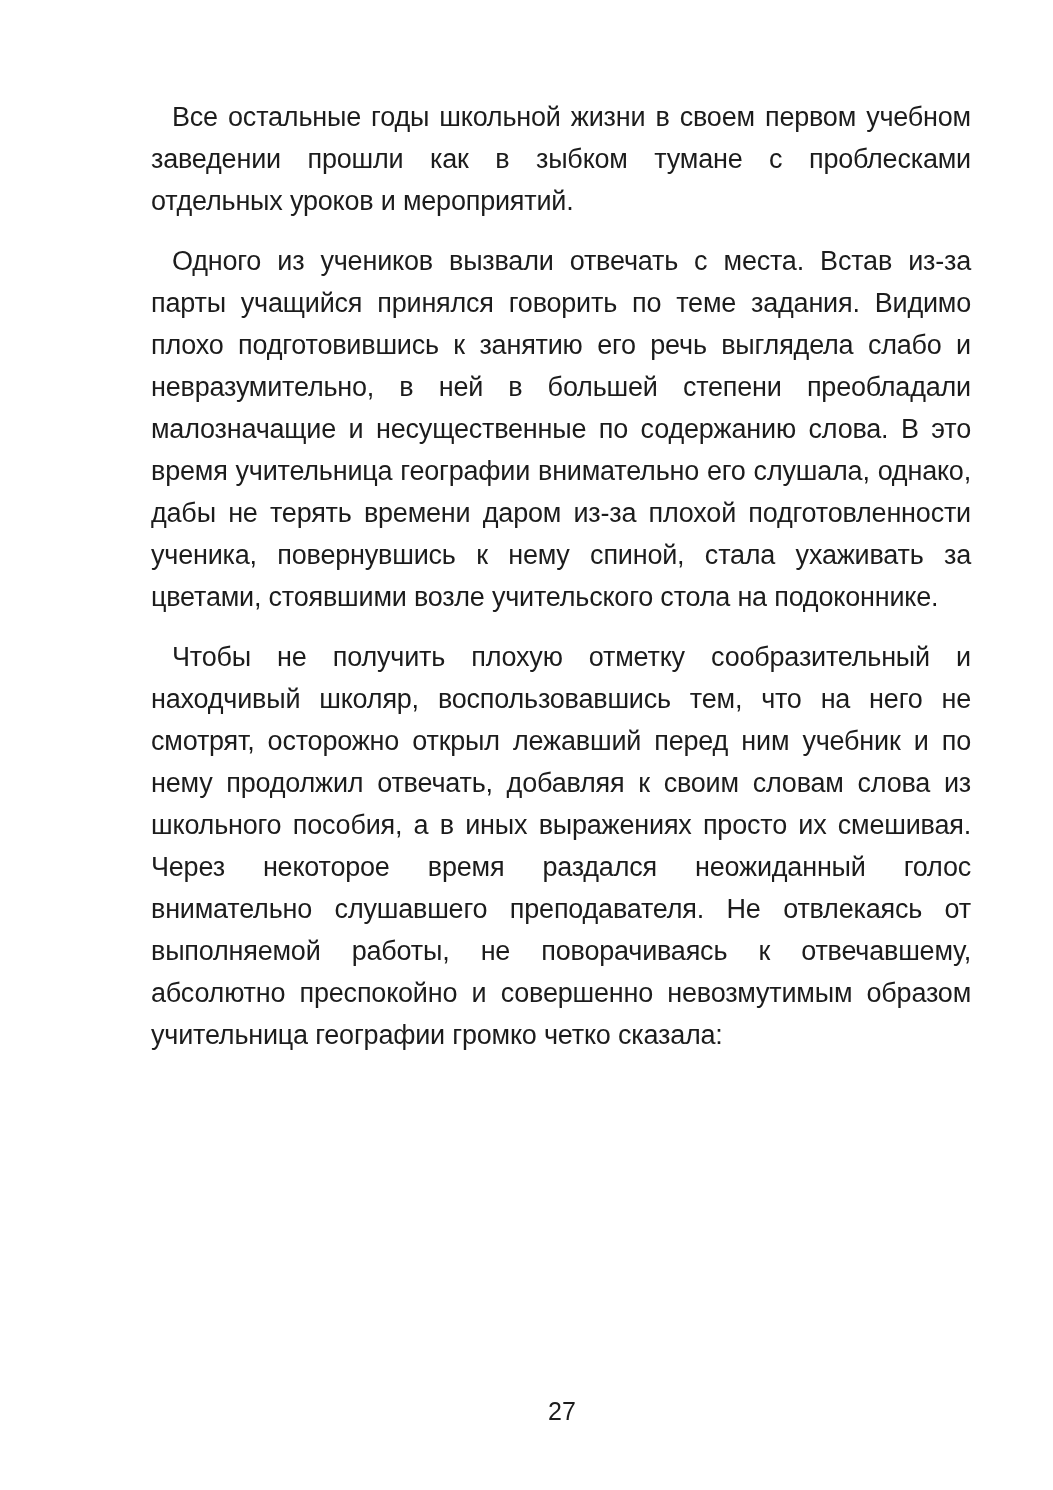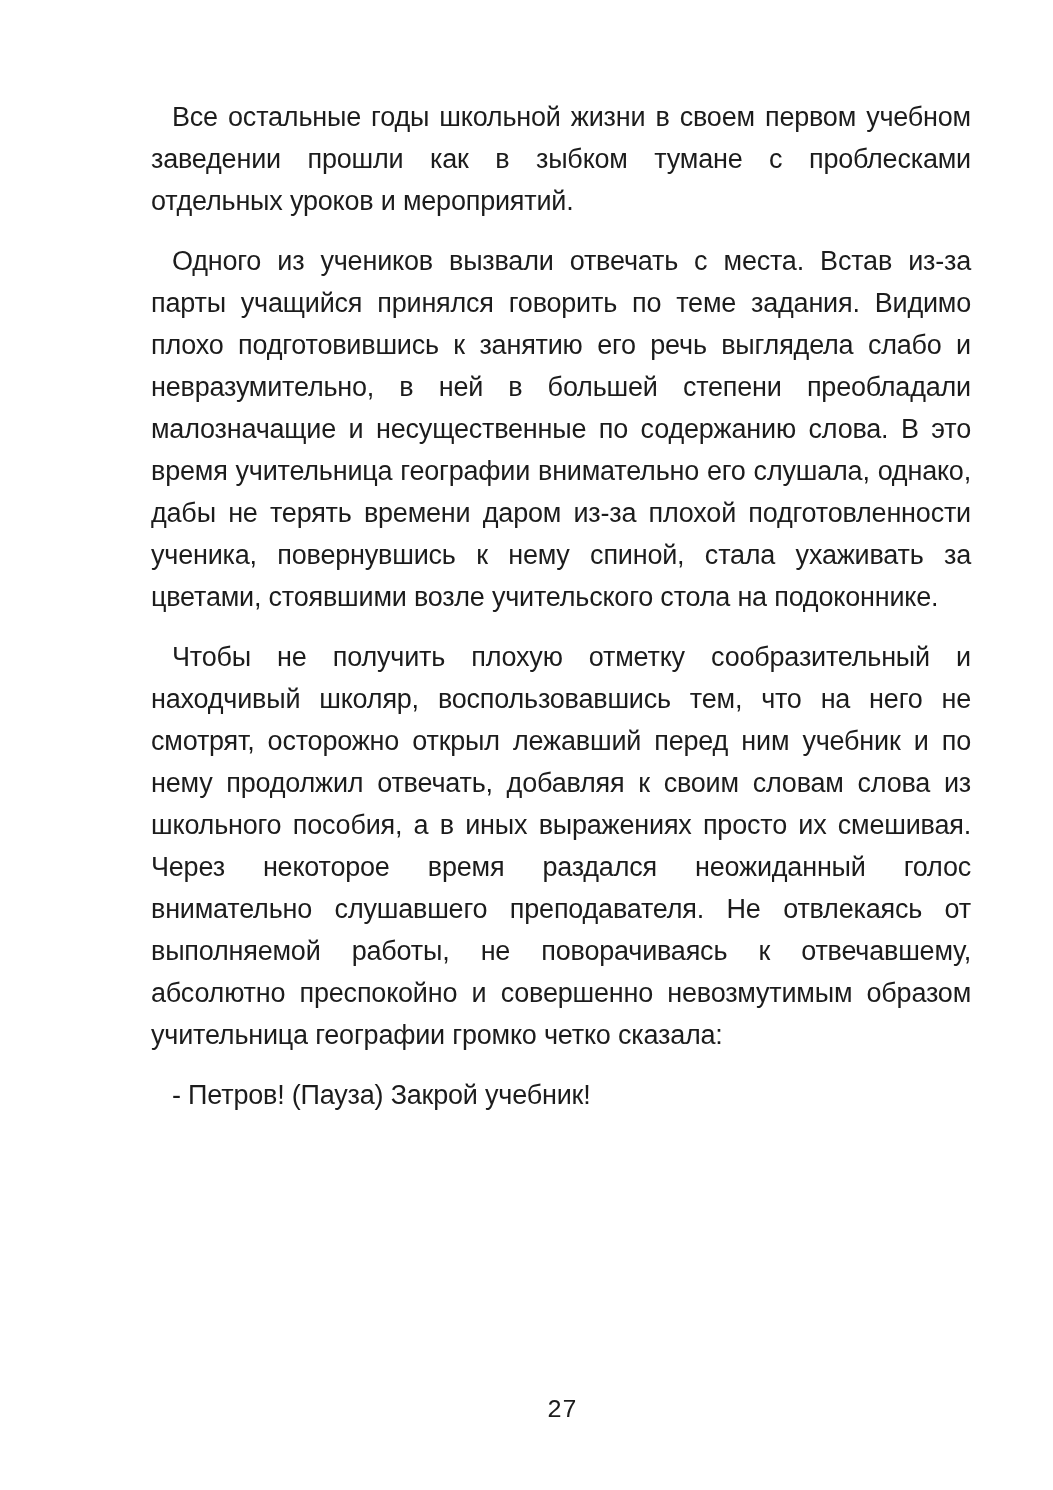--- a/index.html
+++ b/index.html
@@ -34,29 +34,27 @@
     position: absolute;
     top: 1396px;
     left: 151px;
     width: 822px;
     text-align: center;
   }
   .page-number {
     font-size: 25px;
     line-height: 30px;
     color: #1c1c1c;
-    font-family: Liberation Mono, monospace;
   }
 </style>
 </head>
 <body>
 
 <div class="page">
   <div class="content">
     <p class="para">Все остальные годы школьной жизни в своем первом учебном заведении прошли как в зыбком тумане с проблесками отдельных уроков и мероприятий.</p>
     <p class="para">Одного из учеников вызвали отвечать с места. Встав из-за парты учащийся принялся говорить по теме задания. Видимо плохо подготовившись к занятию его речь выглядела слабо и невразумительно, в ней в большей степени преобладали малозначащие и несущественные по содержанию слова. В это время учительница географии внимательно его слушала, однако, дабы не терять времени даром из-за плохой подготовленности ученика, повернувшись к нему спиной, стала ухаживать за цветами, стоявшими возле учительского стола на подоконнике.</p>
     <p class="para">Чтобы не получить плохую отметку сообразительный и находчивый школяр, воспользовавшись тем, что на него не смотрят, осторожно открыл лежавший перед ним учебник и по нему продолжил отвечать, добавляя к своим словам слова из школьного пособия, а в иных выражениях просто их смешивая. Через некоторое время раздался неожиданный голос внимательно слушавшего преподавателя. Не отвлекаясь от выполняемой работы, не поворачиваясь к отвечавшему, абсолютно преспокойно и совершенно невозмутимым образом учительница географии громко четко сказала:</p>
-    <p class="para">- Петров! (Пауза) Закрой учебник!</p>
   </div>
   <div class="page-footer">
     <span class="page-number">27</span>
   </div>
 </div>
 
 </body></html>

